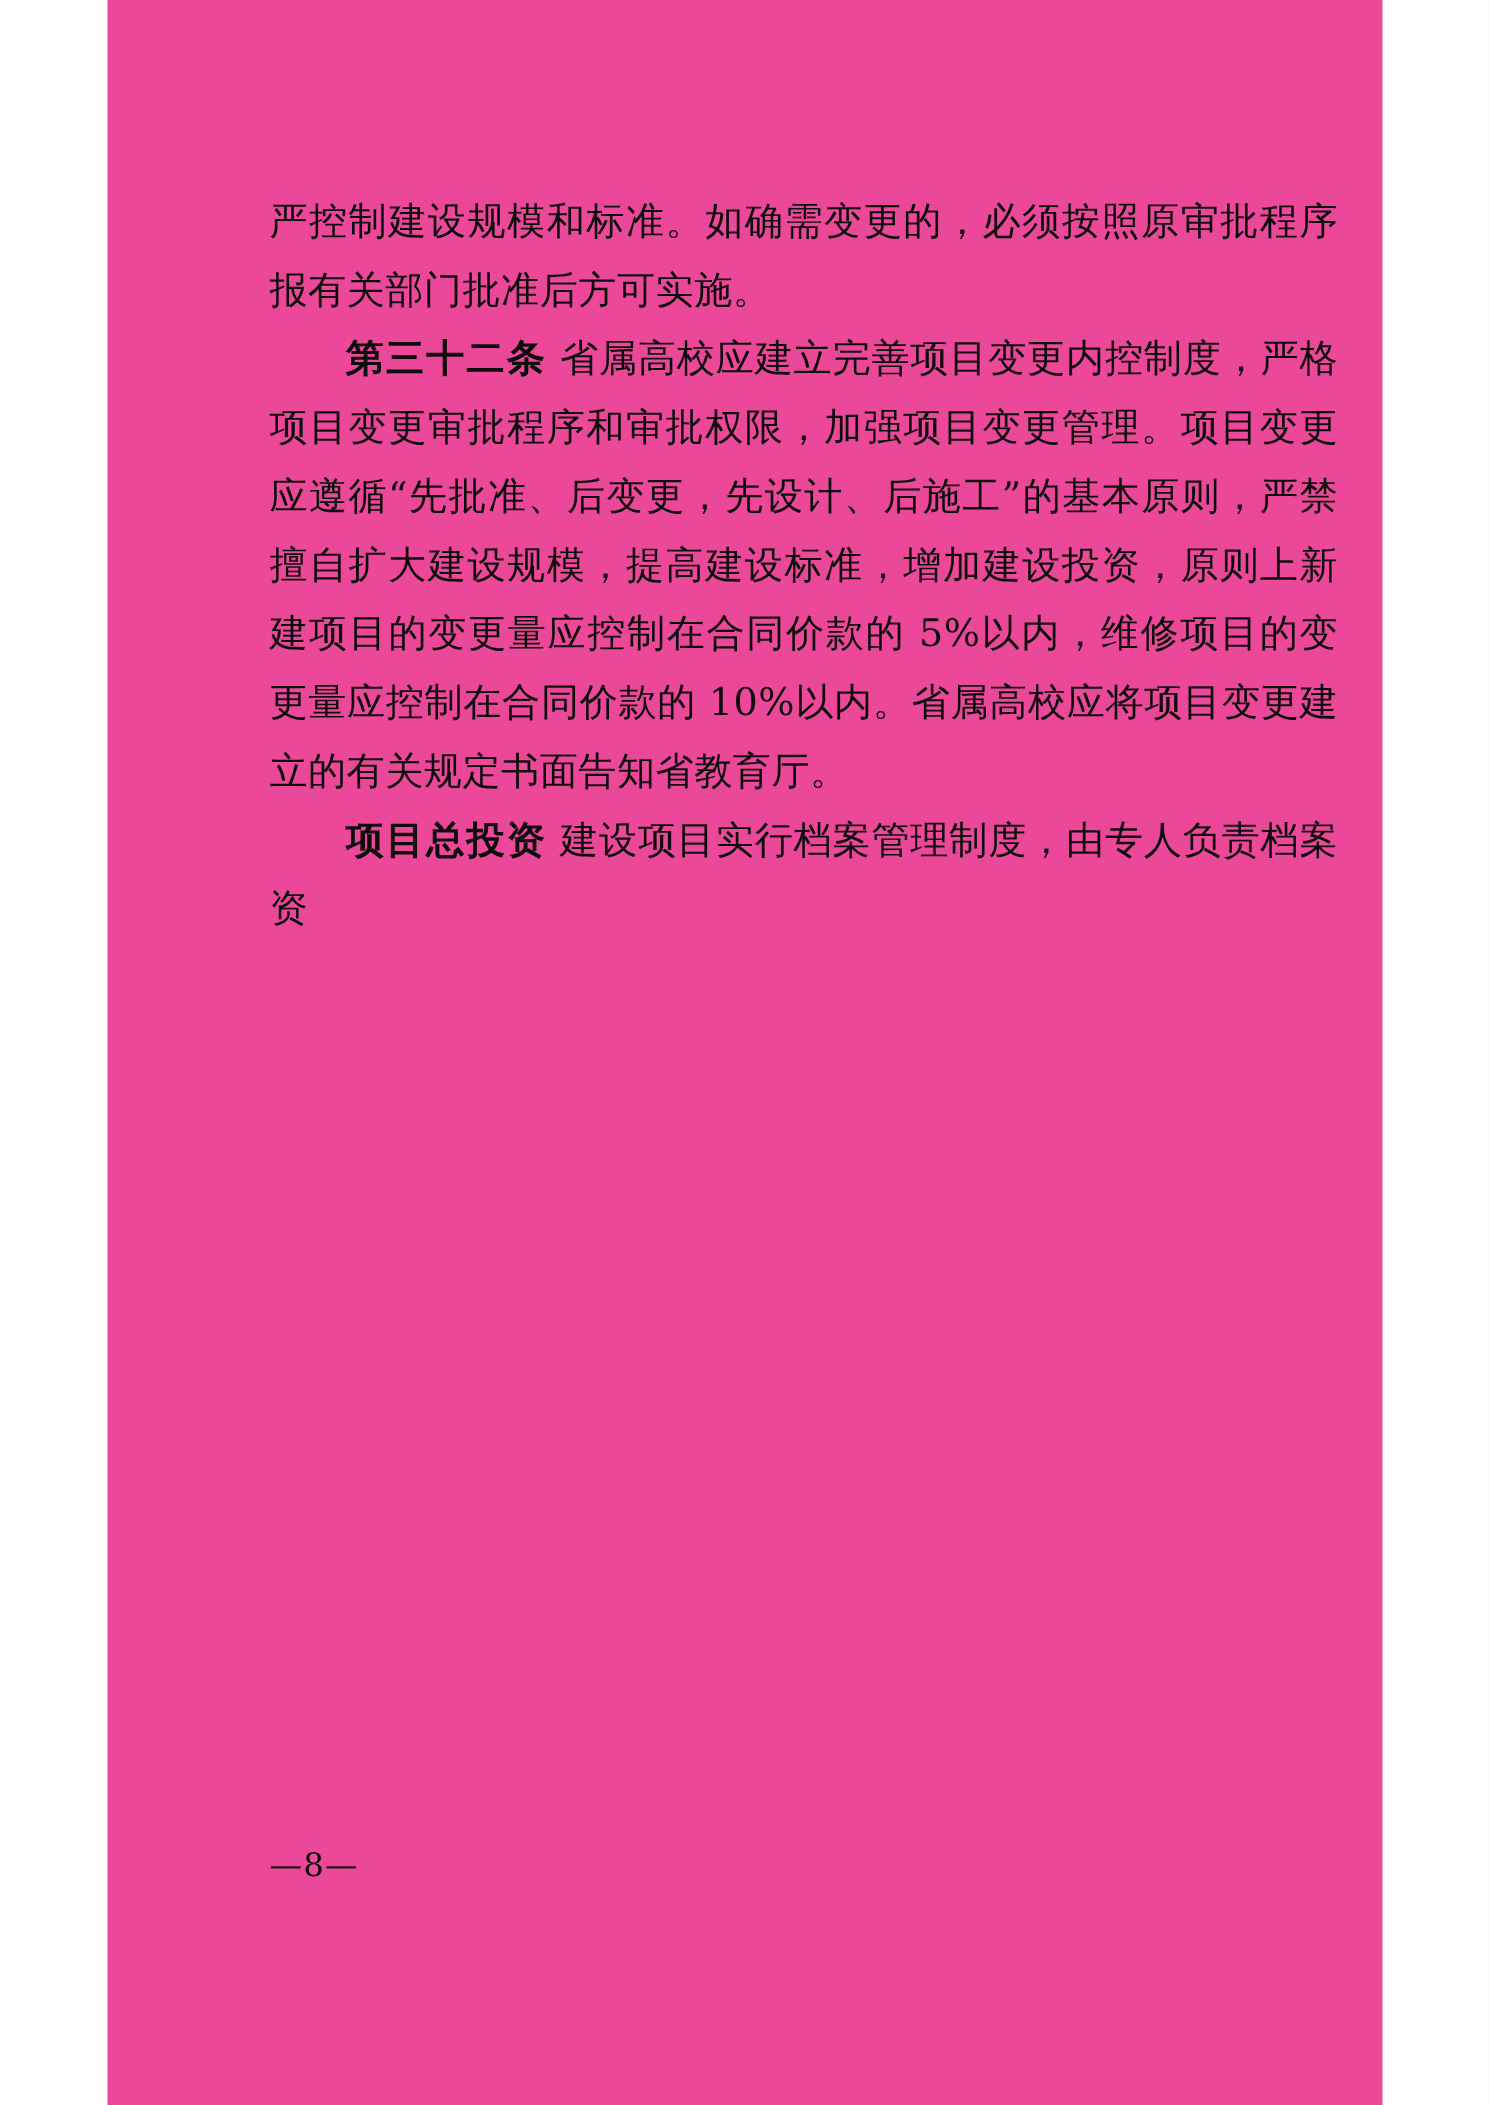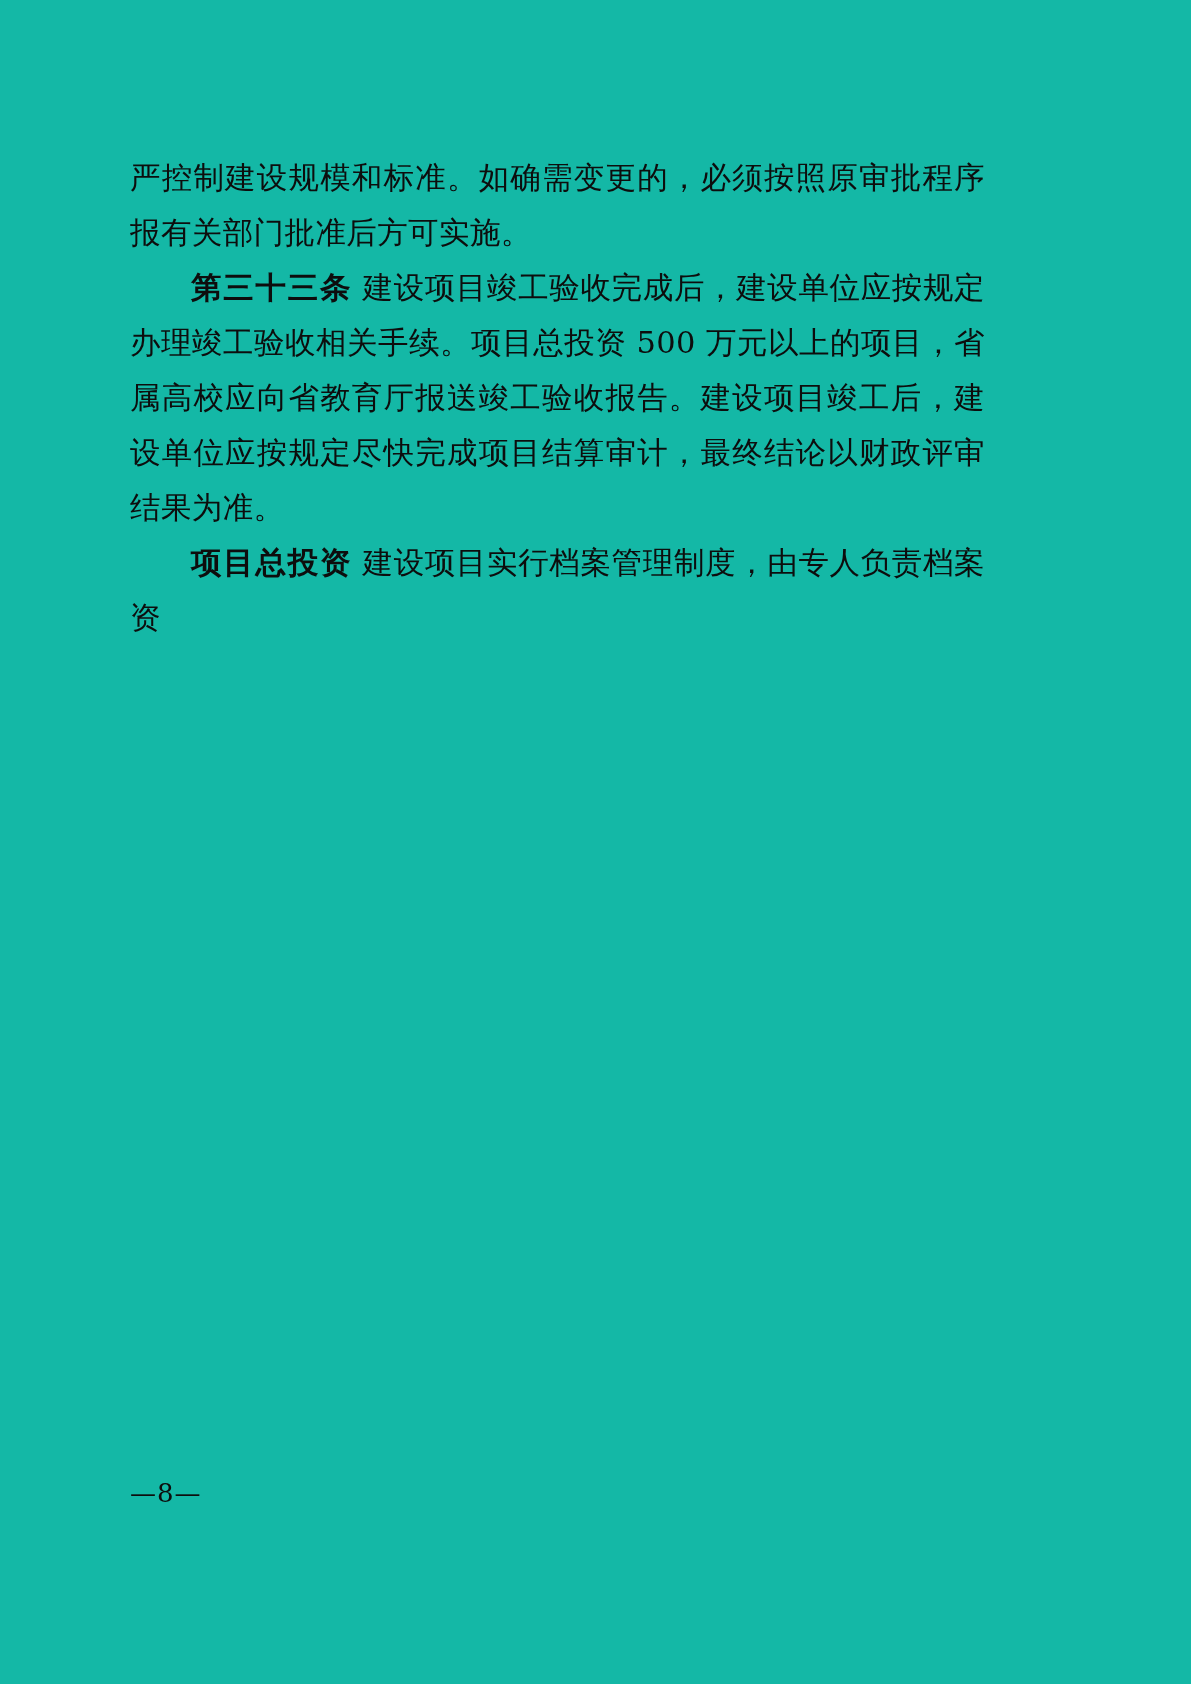--- a/index.html
+++ b/index.html
@@ -2,23 +2,23 @@
 <html><head>
 <meta charset="utf-8">
 <style>
   html, body {
     margin: 0;
     padding: 0;
     background: #ffffff;
   }
   .page {
     position: relative;
-    width: 1191px;
+    width: 1020px;
     height: 1684px;
-    background: #14b8a6;
+    background: #ec4899;
     margin: 0 auto;
     overflow: hidden;
     font-family: "DejaVu Serif", "Liberation Serif", serif;
     color: #0d0d0d;
   }
   .content {
     position: absolute;
     left: 130px;
     top: 150px;
     width: 855px;
@@ -51,25 +51,25 @@
 <body>
 
 <div class="page">
   <div class="content">
 
     <p class="para">
       <span>严控制建设规模和标准。如确需变更的，必须按照原审批程序报有关部门批准后方可实施。</span>
     </p>
 
 
+    <p class="para indent">
+      <span class="article-head">第三十二条</span>
+      <span>省属高校应建立完善项目变更内控制度，严格项目变更审批程序和审批权限，加强项目变更管理。项目变更应遵循“先批准、后变更，先设计、后施工”的基本原则，严禁擅自扩大建设规模，提高建设标准，增加建设投资，原则上新建项目的变更量应控制在合同价款的 5%以内，维修项目的变更量应控制在合同价款的 10%以内。省属高校应将项目变更建立的有关规定书面告知省教育厅。</span>
+    </p>
 
-    <p class="para indent">
-      <span class="article-head">第三十三条</span>
-      <span>建设项目竣工验收完成后，建设单位应按规定办理竣工验收相关手续。项目总投资 500 万元以上的项目，省属高校应向省教育厅报送竣工验收报告。建设项目竣工后，建设单位应按规定尽快完成项目结算审计，最终结论以财政评审结果为准。</span>
-    </p>
 
 
     <p class="para indent">
       <span class="article-head">项目总投资</span>
       <span>建设项目实行档案管理制度，由专人负责档案资</span>
     </p>
 
   </div>
 
   <div class="footer">

